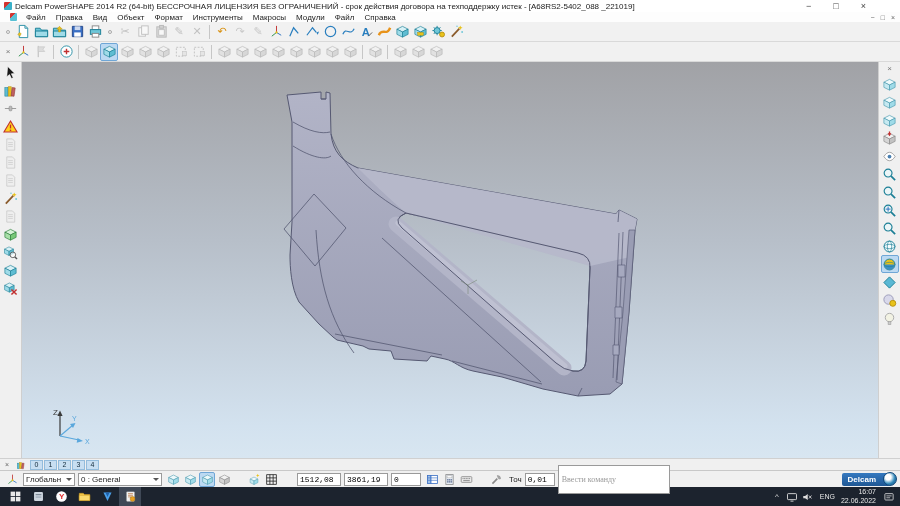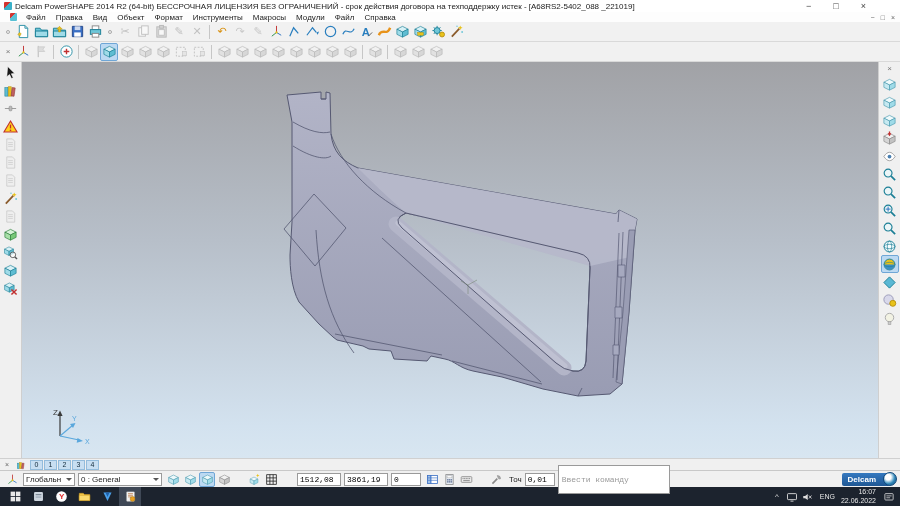--- a/index.html
+++ b/index.html
@@ -52,21 +52,21 @@
   .statusbar{height:17px;background:#f0f0f0;border-top:1px solid #c8c8c8;display:flex;align-items:center;padding:0 4px;gap:3px;font-size:8px;color:#222;position:relative;flex:0 0 auto}
   .statusbar .tbi{width:16px;height:15px}
   .statusbar .tbi svg{width:13px;height:13px}
   .ic-wrap{display:inline-flex;align-items:center;gap:1px}
   .dd{background:#fff;border:1px solid #9a9a9a;height:13px;display:inline-flex;align-items:center;font-size:8px;padding:0 2px;gap:2px;white-space:nowrap}
   .caret{width:0;height:0;border:3px solid transparent;border-top-color:#555;margin-top:4px}
   .w52{width:52px}.w80{width:84px}
   .field{background:#fff;border:1px solid #9a9a9a;height:13px;font-size:8px;padding:0 2px;font-family:Liberation Mono, monospace}
   .f46{width:44px}.f38{width:30px}.f30{width:30px}
   .sb-label{margin-left:2px}
-  .cmd{background:#fff;border:1px solid #9a9a9a;height:29px;font-size:8px;width:112px;padding:0 3px;font-family:Liberation Mono, monospace}
+  .cmd{background:#fff;border:1px solid #9a9a9a;height:29px;font-size:8px;width:112px;padding:0 3px;font-family:Liberation Serif, serif}
   .cmd::placeholder{color:#999}
   .delcam-badge{position:absolute;right:10px;top:2px;height:13px;background:linear-gradient(#3579c0,#1e5794);color:#fff;font-size:8px;font-weight:bold;display:flex;align-items:center;padding:0 14px 0 6px;border-radius:2px}
   .delcam-circle{position:absolute;right:-7px;top:-1px;width:14px;height:14px;border-radius:50%;background:radial-gradient(circle at 35% 35%,#fff 25%,#2e86b8 60%,#174f7e);border:1px solid #12487a}
 
   
   .taskbar{height:19px;background:#1c232e;display:flex;align-items:center;padding:0 4px;gap:3px;flex:0 0 auto}
   .taskbar .tbi{width:22px;height:19px;border-radius:0;border:none}
   .taskbar .tbi svg{width:13px;height:13px}
   .taskbar .tbi.active{background:#3f4856}
   .tray{margin-left:auto;display:flex;align-items:center;gap:6px;color:#e8e8e8;font-size:7px}

